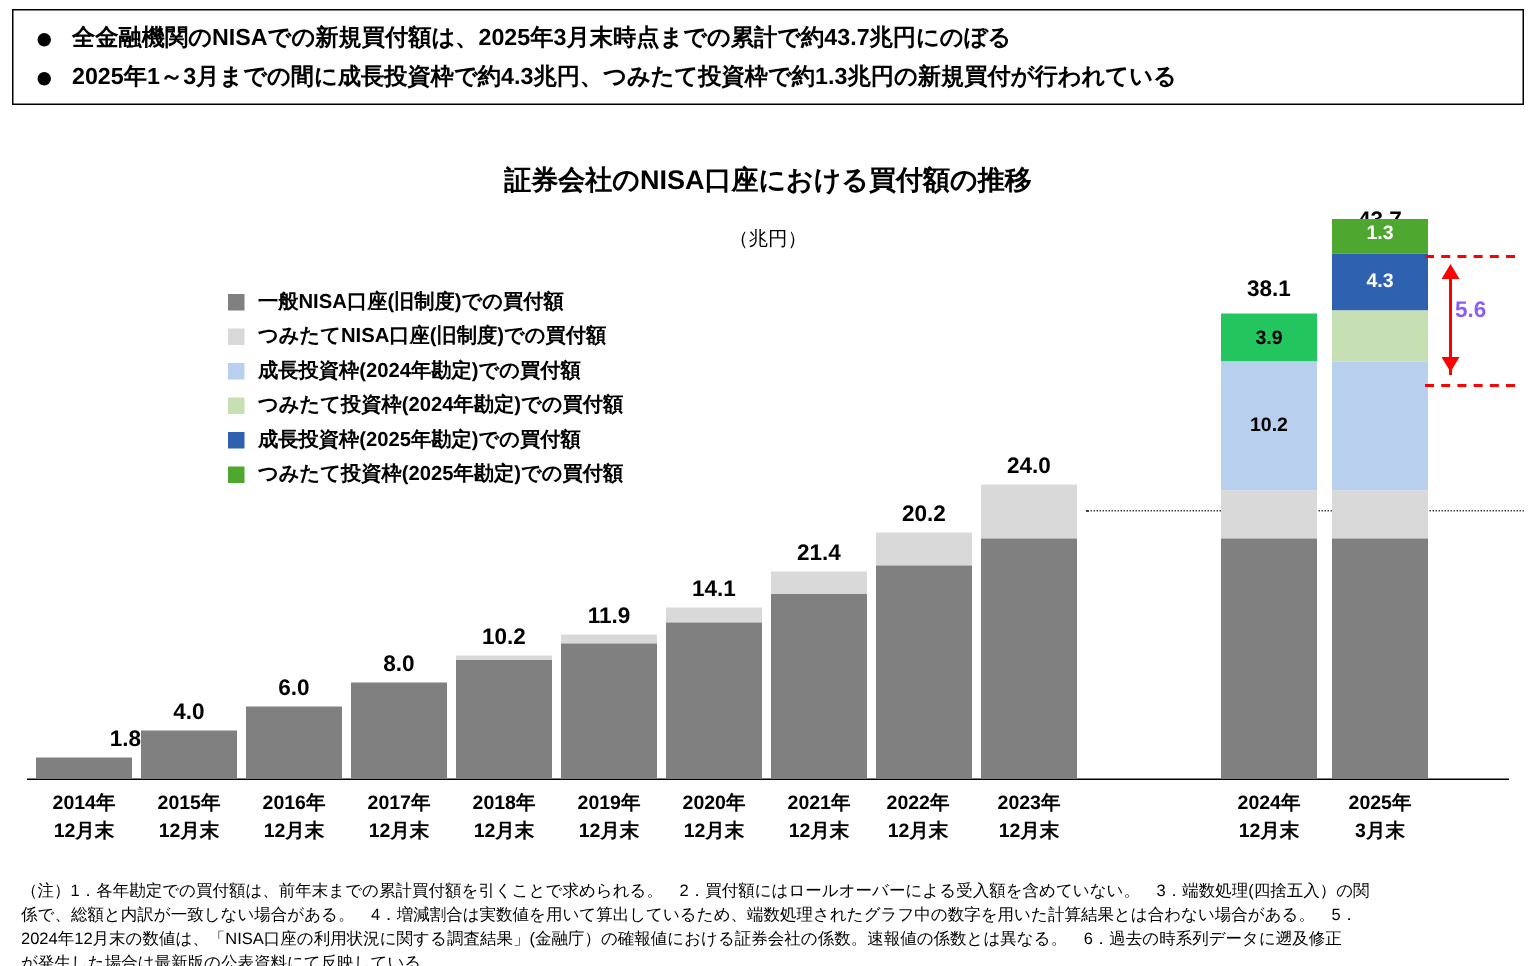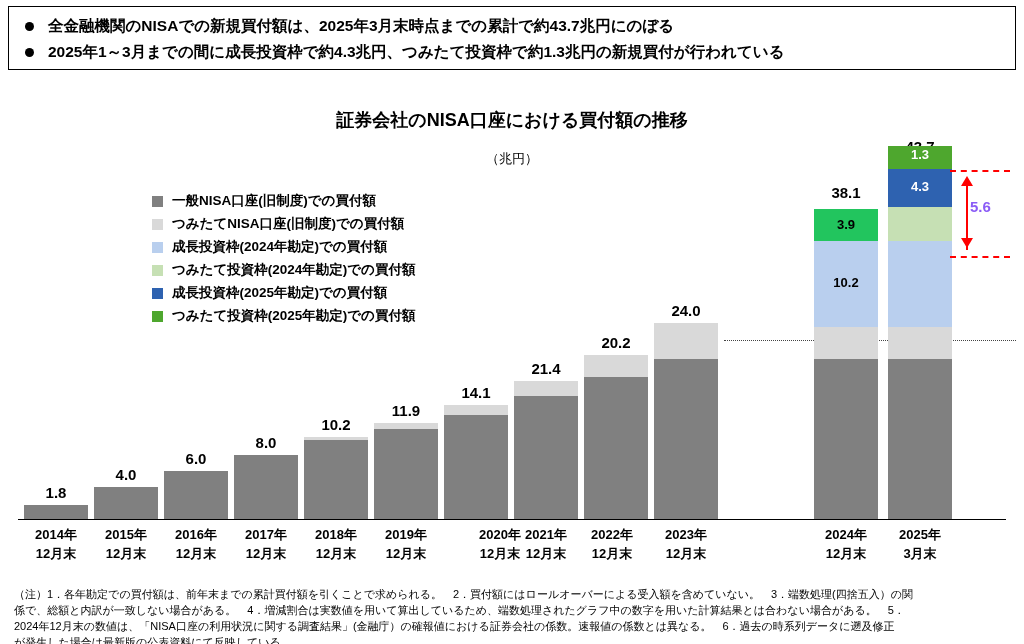--- a/index.html
+++ b/index.html
@@ -270,21 +270,21 @@
       <span>つみたて投資枠(2025年勘定)での買付額</span>
     </div>
   </div>
 
   <div class="plot">
     <div class="axis-line"></div>
 
     <div class="guide" style="left:706px; width:292px; top:180px;"></div>
 
     <div class="col" style="left:6px;">
-      <div class="total-label" style="bottom:18px;">1.8</div>
+      <div class="total-label" style="bottom:18px;text-align:right;">1.8</div>
       <div class="bar-stack">
         <div class="seg" style="height:14px;background:#808080"></div>
       </div>
     </div>
 
     <div class="col" style="left:76px;">
       <div class="total-label" style="bottom:36px;">4.0</div>
       <div class="bar-stack">
         <div class="seg" style="height:32px;background:#808080"></div>
       </div>
@@ -411,21 +411,21 @@
       <div>12月末</div>
     </div>
     <div class="xlab" style="left:280px;">
       <div>2018年</div>
       <div>12月末</div>
     </div>
     <div class="xlab" style="left:350px;">
       <div>2019年</div>
       <div>12月末</div>
     </div>
-    <div class="xlab" style="left:444px;">
+    <div class="xlab" style="left:420px;">
       <div>2020年</div>
       <div>12月末</div>
     </div>
     <div class="xlab" style="left:490px;">
       <div>2021年</div>
       <div>12月末</div>
     </div>
     <div class="xlab" style="left:556px;">
       <div>2022年</div>
       <div>12月末</div>

